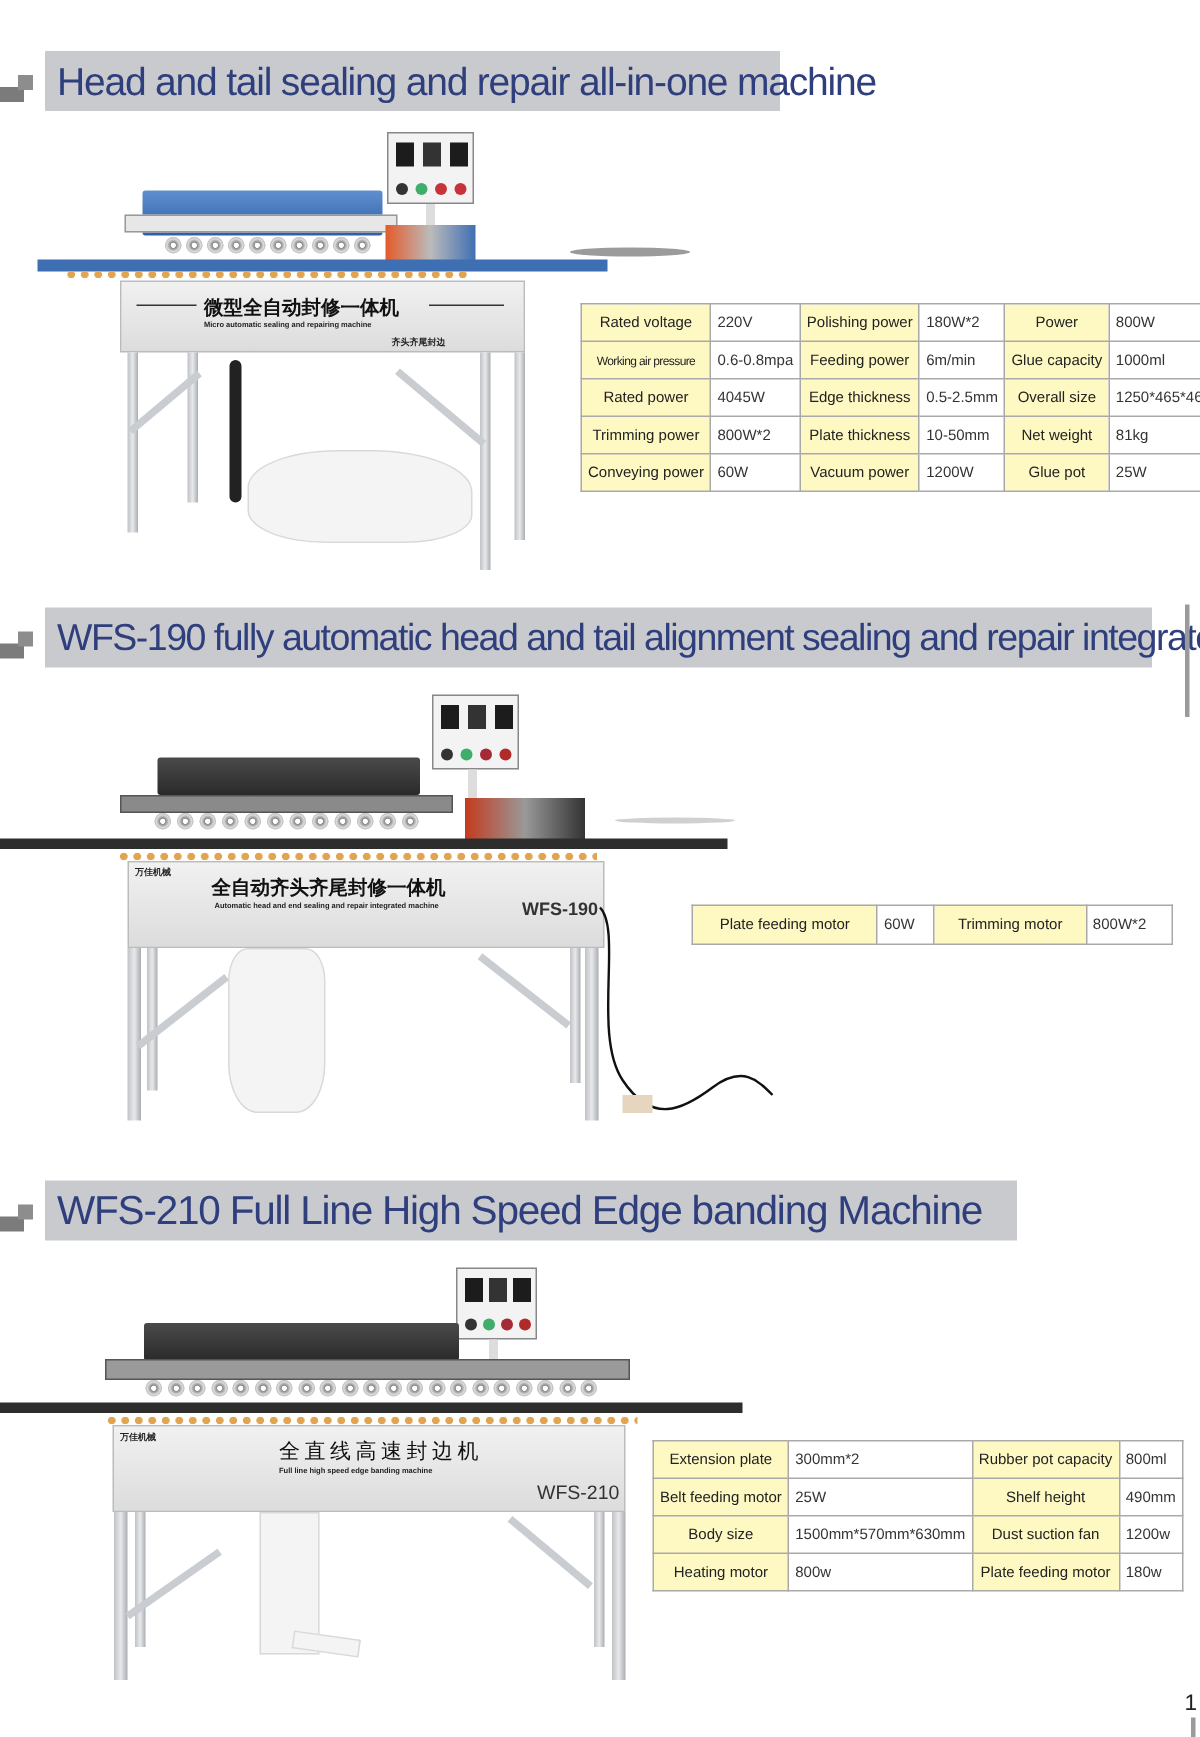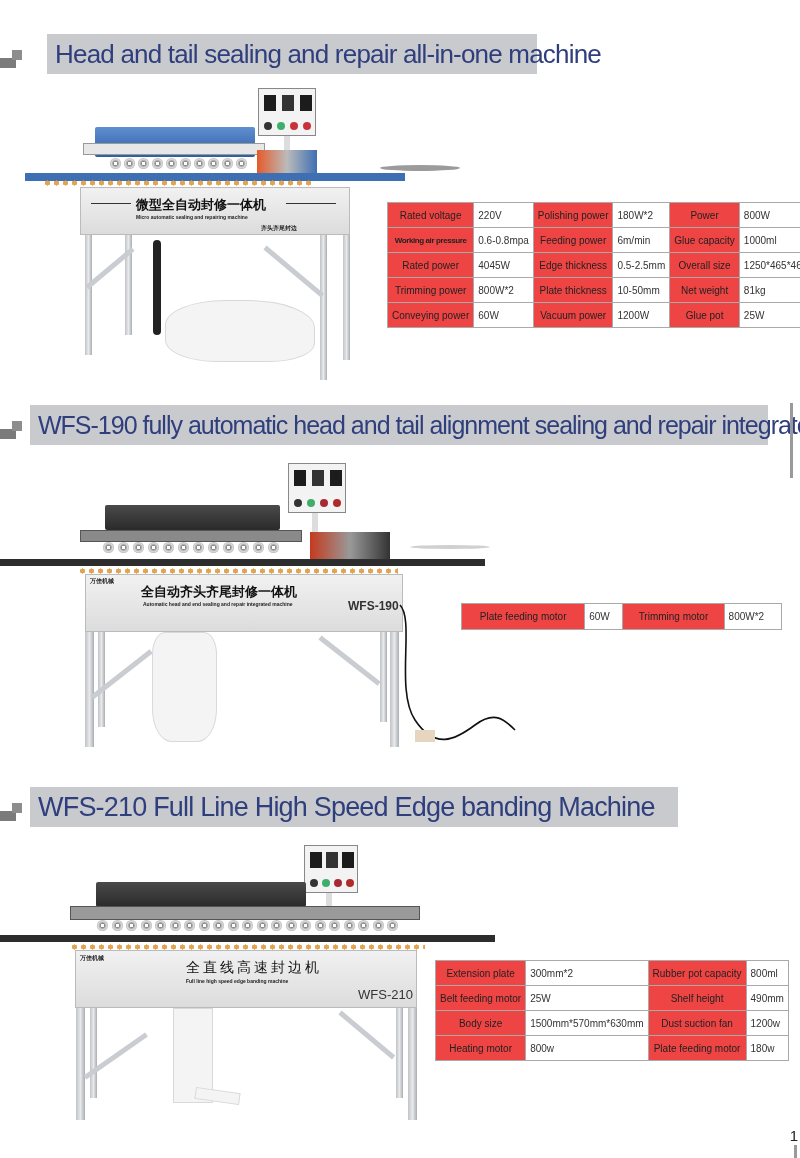--- a/index.html
+++ b/index.html
@@ -11,21 +11,21 @@
   .hdr .mark { position: absolute; left: 0; top: 14px; width: 24px; height: 26px; }
   .hdr .mark .a { position: absolute; left: 0; top: 10px; width: 16px; height: 10px; background: #7b7b7b; }
   .hdr .mark .b { position: absolute; left: 12px; top: 2px; width: 10px; height: 10px; background: #8d8d8d; }
   .hdr .bar { position: absolute; left: 30px; top: 0; height: 40px; background: #c8cacd; padding: 0 8px;
               display: flex; align-items: center; font-family: "Liberation Sans Narrow", "Liberation Sans", sans-serif;
               color: #2f3e7c; font-size: 26px; letter-spacing: -0.8px; white-space: nowrap; transform-origin: left center; }
 
   
   table.spec { position: absolute; border-collapse: collapse; background: #fff; }
   table.spec td { border: 1px solid #a9a9a9; font-size: 10px; height: 25px; padding: 0 4px; white-space: nowrap; }
-  table.spec td.k { background: #ef4444; text-align: center; color: #222; }
+  table.spec td.k { background: #fef9c3; text-align: center; color: #222; }
   table.spec td.v { background: #ffffff; color: #333; }
 
   
   .machine { position: absolute; }
   .leg { position: absolute; width: 7px; background: linear-gradient(90deg,#bfc2c6,#e8e9eb,#a9adb2); }
   .brace { position: absolute; height: 5px; background: #c9ccd0; transform-origin: left center; }
   .body-panel { position: absolute; background: linear-gradient(180deg,#f1f1f1,#dcdcdc); border: 1px solid #bbb; }
   .table-top { position: absolute; height: 8px; }
   .roller-row { position: absolute; display: flex; gap: 3px; }
   .roller { width: 11px; height: 11px; border-radius: 50%; background: radial-gradient(circle,#fff 20%,#888 25%,#ddd 55%,#666 100%); }
@@ -41,21 +41,21 @@
   .scrollmark { position: absolute; width: 3px; background: #9a9a9a; }
 </style>
 </head>
 <body>
 
 <div class="hdr" style="top:34px;">
   <div class="mark">
       <div class="a"></div>
       <div class="b"></div>
     </div>
-  <div class="bar" style="width:490px;margin-left:17px;">Head and tail sealing and repair all-in-one machine</div>
+  <div class="bar" style="width:490px;">Head and tail sealing and repair all-in-one machine</div>
 </div>
 
 <div class="machine" style="left:25px; top:85px; width:440px; height:300px;">
 
   <div class="panel" style="left:233px; top:3px; width:58px; height:48px;">
     <div class="disp" style="left:5px;"></div>
       <div class="disp" style="left:23px; background:#333;"></div>
       <div class="disp" style="left:41px;"></div>
     <div class="btn" style="left:5px; background:#333;"></div>
       <div class="btn" style="left:18px; background:#3fae6b;"></div>
@@ -108,21 +108,21 @@
   <tbody>
       <tr>
     <td class="k">Rated voltage</td>
     <td class="v">220V</td>
     <td class="k">Polishing power</td>
     <td class="v">180W*2</td>
     <td class="k">Power</td>
     <td class="v">800W</td>
   </tr>
   <tr>
-    <td class="k" style="font-size:8px; letter-spacing:-0.4px;font-weight:bold;">Working air pressure</td>
+    <td class="k" style="font-size:8px; letter-spacing:-0.4px;">Working air pressure</td>
     <td class="v">0.6-0.8mpa</td>
     <td class="k">Feeding power</td>
     <td class="v">6m/min</td>
     <td class="k">Glue capacity</td>
     <td class="v">1000ml</td>
   </tr>
   <tr>
     <td class="k">Rated power</td>
     <td class="v">4045W</td>
     <td class="k">Edge thickness</td>

